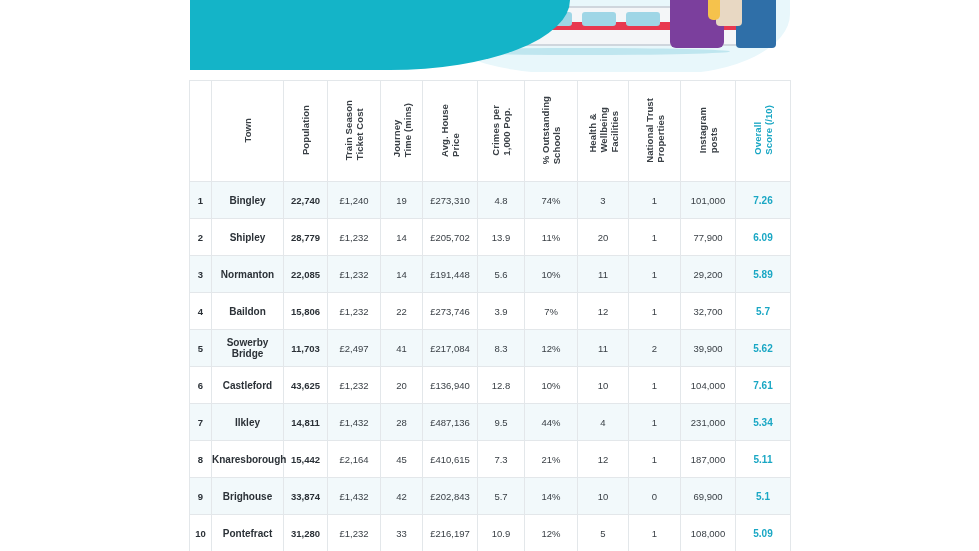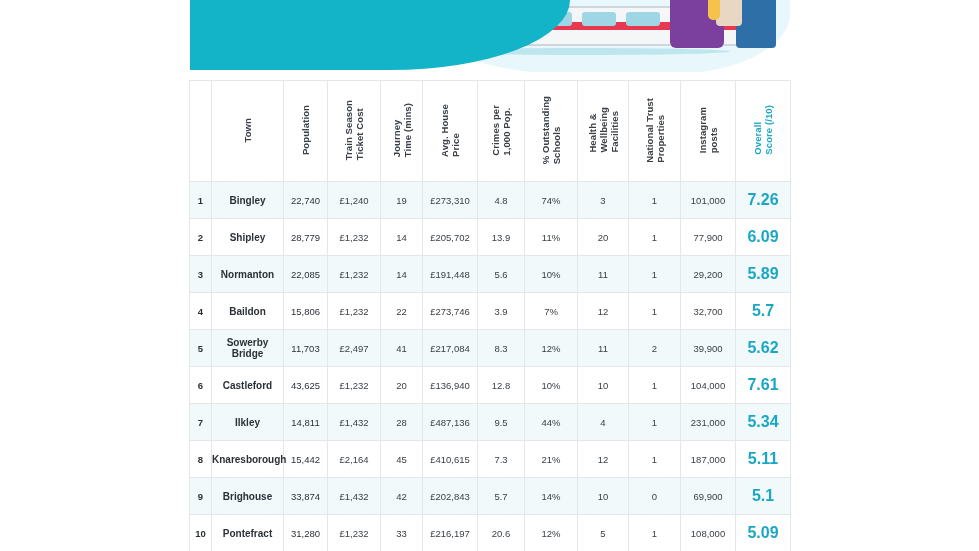--- a/index.html
+++ b/index.html
@@ -178,23 +178,23 @@
     text-align: left;
     white-space: pre-line;
     max-height: 94px;
   }
   th.score-head .vert { color: #1aa7c4; }
   th.rank-head { width: 22px; }
   tbody tr { height: 37px; }
   tbody tr.alt td { background: #f2f9fb; }
   td.rank { font-weight: bold; font-size: 9.5px; color: #2b3137; }
   td.town { font-weight: bold; font-size: 10px; color: #2b3137; text-align: center; }
-  td.score { font-weight: bold; font-size: 16px; color: #1aa7c4; }
+  td.score { font-weight: bold; font-size: 10px; color: #1aa7c4; }
   td.num { font-size: 9.5px; }
-  td.popn { font-weight: normal; font-size: 9.5px; color: #2b3137; }
+  td.popn { font-weight: bold; font-size: 9.5px; color: #2b3137; }
 </style>
 </head>
 <body>
 
 <div class="banner">
   <div class="banner-art">
     <div class="sky"></div>
     <div class="train-shadow"></div>
     <div class="train">
       <div class="train-body"></div>
@@ -388,21 +388,21 @@
         <td class="num">69,900</td>
         <td class="score">5.1</td>
       </tr>
       <tr>
         <td class="rank">10</td>
         <td class="town">Pontefract</td>
         <td class="popn">31,280</td>
         <td class="num">£1,232</td>
         <td class="num">33</td>
         <td class="num">£216,197</td>
-        <td class="num">20.6</td>
+        <td class="num">10.9</td>
         <td class="num">12%</td>
         <td class="num">5</td>
         <td class="num">1</td>
         <td class="num">108,000</td>
         <td class="score">5.09</td>
       </tr>
     </tbody>
   </table>
 </div>
 

